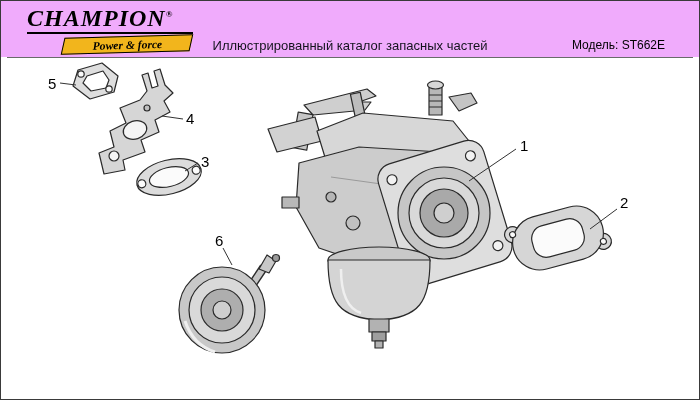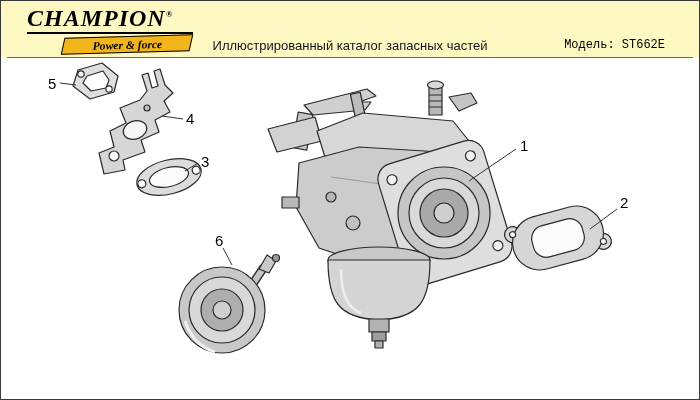--- a/index.html
+++ b/index.html
@@ -1,32 +1,32 @@
 <!DOCTYPE html>
 <html><head>
 <meta charset="utf-8">
 <style>
   * { margin:0; padding:0; box-sizing:border-box; }
   html,body { width:700px; height:400px; background:#ffffff; font-family:"Liberation Sans", sans-serif; }
   .page { position:relative; width:700px; height:400px; background:#fff; border:1px solid #3a3a3a; overflow:hidden; }
 
   
-  .topbar { position:absolute; top:0; left:0; width:100%; height:56px; background:#fef9c3; z-index:2; }
+  .topbar { position:absolute; top:0; left:0; width:100%; height:56px; background:#f0abfc; z-index:2; }
   .logo { position:absolute; left:26px; top:5px; width:175px; }
   .brand-row { font-family:"Liberation Serif", serif; font-style:italic; font-weight:bold;
                font-size:24px; letter-spacing:1px; color:#000; line-height:1.05; white-space:nowrap; }
   .reg { font-size:9px; vertical-align:super; font-style:normal; }
   .brand-underline { height:2px; background:#000; margin-top:1px; width:166px; }
   .banner { margin:2px 0 0 36px; width:128px; height:17px; background:#f2b51c; border:1.5px solid #000;
             transform:skewX(-14deg) rotate(-1.5deg); display:flex; align-items:center; justify-content:center; }
   .banner span { transform:skewX(14deg); font-style:italic; font-weight:bold; font-size:11.5px;
                  font-family:"Liberation Serif", serif; color:#000; white-space:nowrap; }
   .header-title { position:absolute; left:160px; right:160px; text-align:center; top:37px;
                   font-size:13px; color:#14141e; }
-  .model { position:absolute; right:34px; top:37px; font-size:12px; color:#000;font-family:Liberation Mono, monospace; }
+  .model { position:absolute; right:34px; top:37px; font-size:12px; color:#000; }
   .separator { position:absolute; top:56px; left:6px; right:6px; border-top:1px solid #6a6a6a; }
 
   
   .diagram { position:absolute; top:0; left:0; width:700px; height:400px; z-index:1; }
 </style>
 </head>
 <body>
 
 <div class="page">
 

